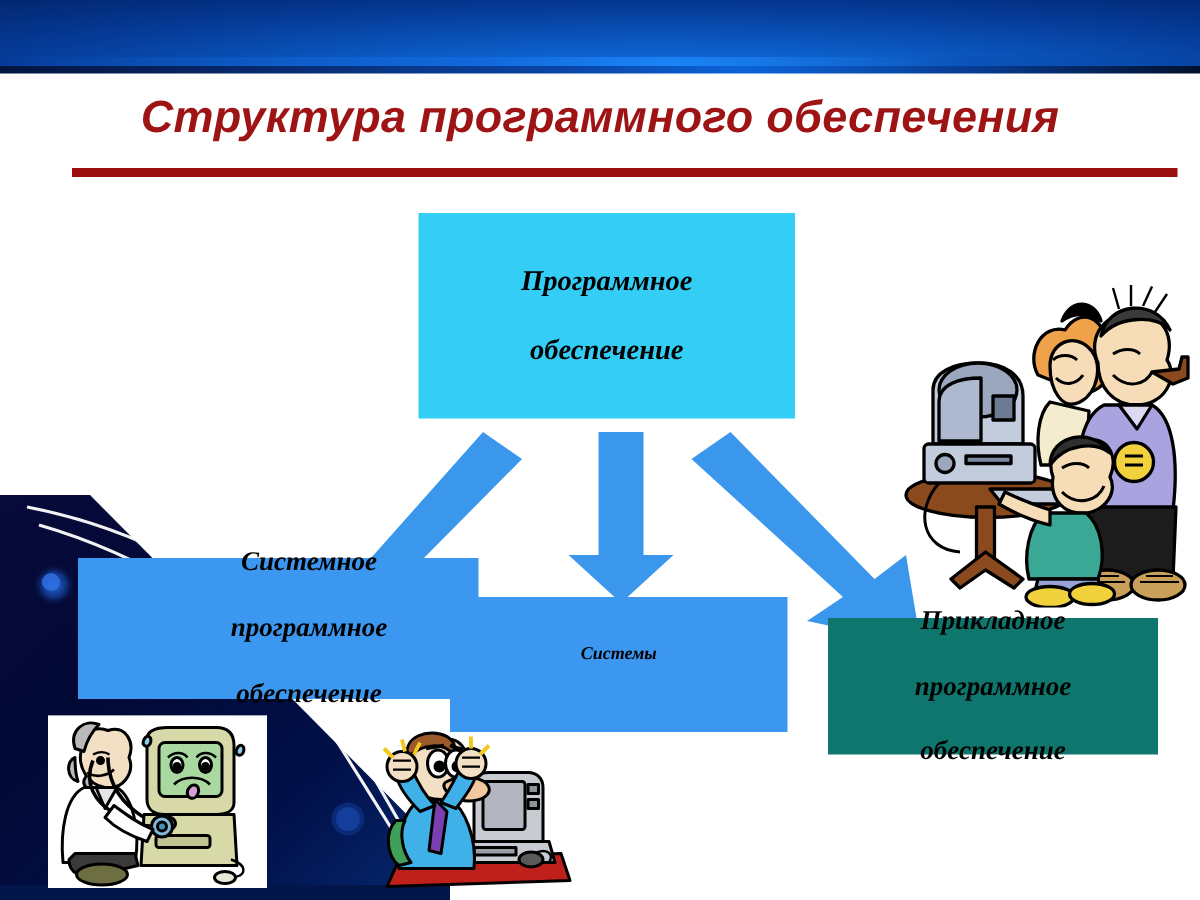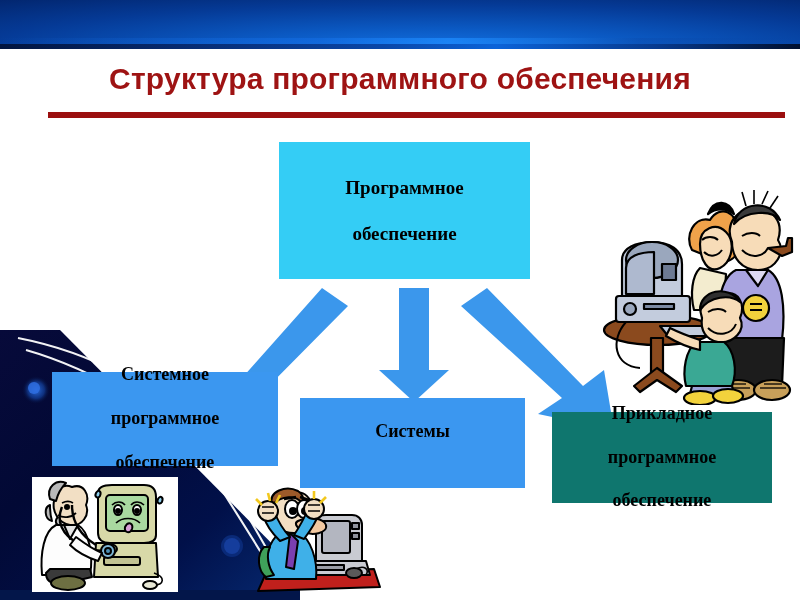--- a/index.html
+++ b/index.html
@@ -1,21 +1,21 @@
 <!DOCTYPE html>
 <html><head>
 <meta charset="utf-8">
 <style>
   html,body{margin:0;padding:0;}
   body{
     width:800px;height:600px;overflow:hidden;position:relative;
     background:#ffffff;
     font-family:"Liberation Sans",sans-serif;
   }
-  #slide{position:absolute;inset:0;width:800px;height:600px;overflow:hidden;background:#fff;}
+  #slide{position:absolute;inset:0;width:800px;height:600px;overflow:hidden;background:#fff;font-style:italic;}
 
   
   .banner{
     position:absolute;left:0;top:0;width:800px;height:44px;
     background:
       radial-gradient(120% 220% at 55% 115%, #1474e6 0%, #0b5ac4 22%, #053a96 48%, #02246b 72%, #011743 100%);
   }
   .banner-strip{
     position:absolute;left:0;top:44px;width:800px;height:5px;
     background:linear-gradient(90deg,#02153f 0%,#072a6e 22%,#0a47a8 48%,#0b63d8 62%,#073a8e 82%,#01102e 100%);
@@ -59,25 +59,26 @@
   }
   .box-root{
     left:279px;top:142px;width:251px;height:137px;
     background:#34cdf5;
     font-size:19px;
   }
   .box-sys{
     left:52px;top:372px;width:226px;height:94px;
     background:#3b97f0;
     font-size:18px;
+    padding-left:41px;
   }
   .box-prog{
     left:300px;top:398px;width:225px;height:90px;
     background:#3b97f0;
-    font-size:18px;
+    font-size:12px;
   }
   .box-app{
     left:552px;top:412px;width:220px;height:91px;
     background:#0f766e;
     font-size:18px;
   }
   .box span{display:block;padding:0 8px;}
 
   
   .arrows{position:absolute;left:0;top:0;width:800px;height:600px;pointer-events:none;}

